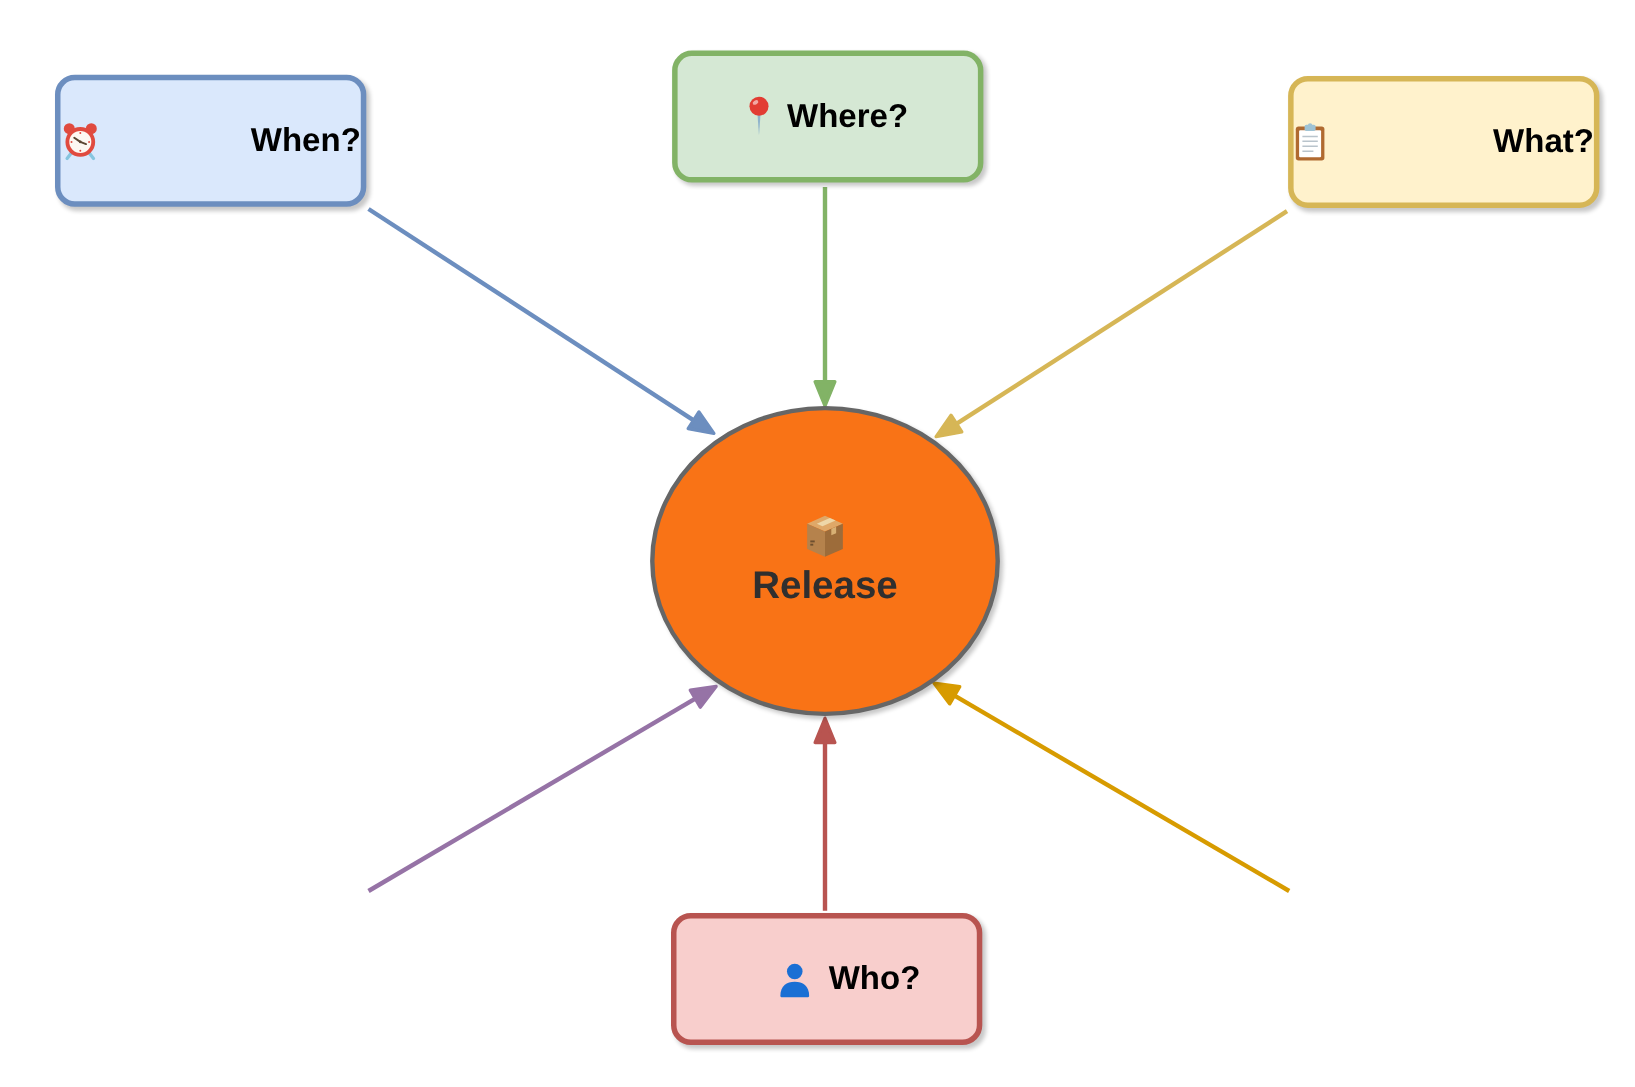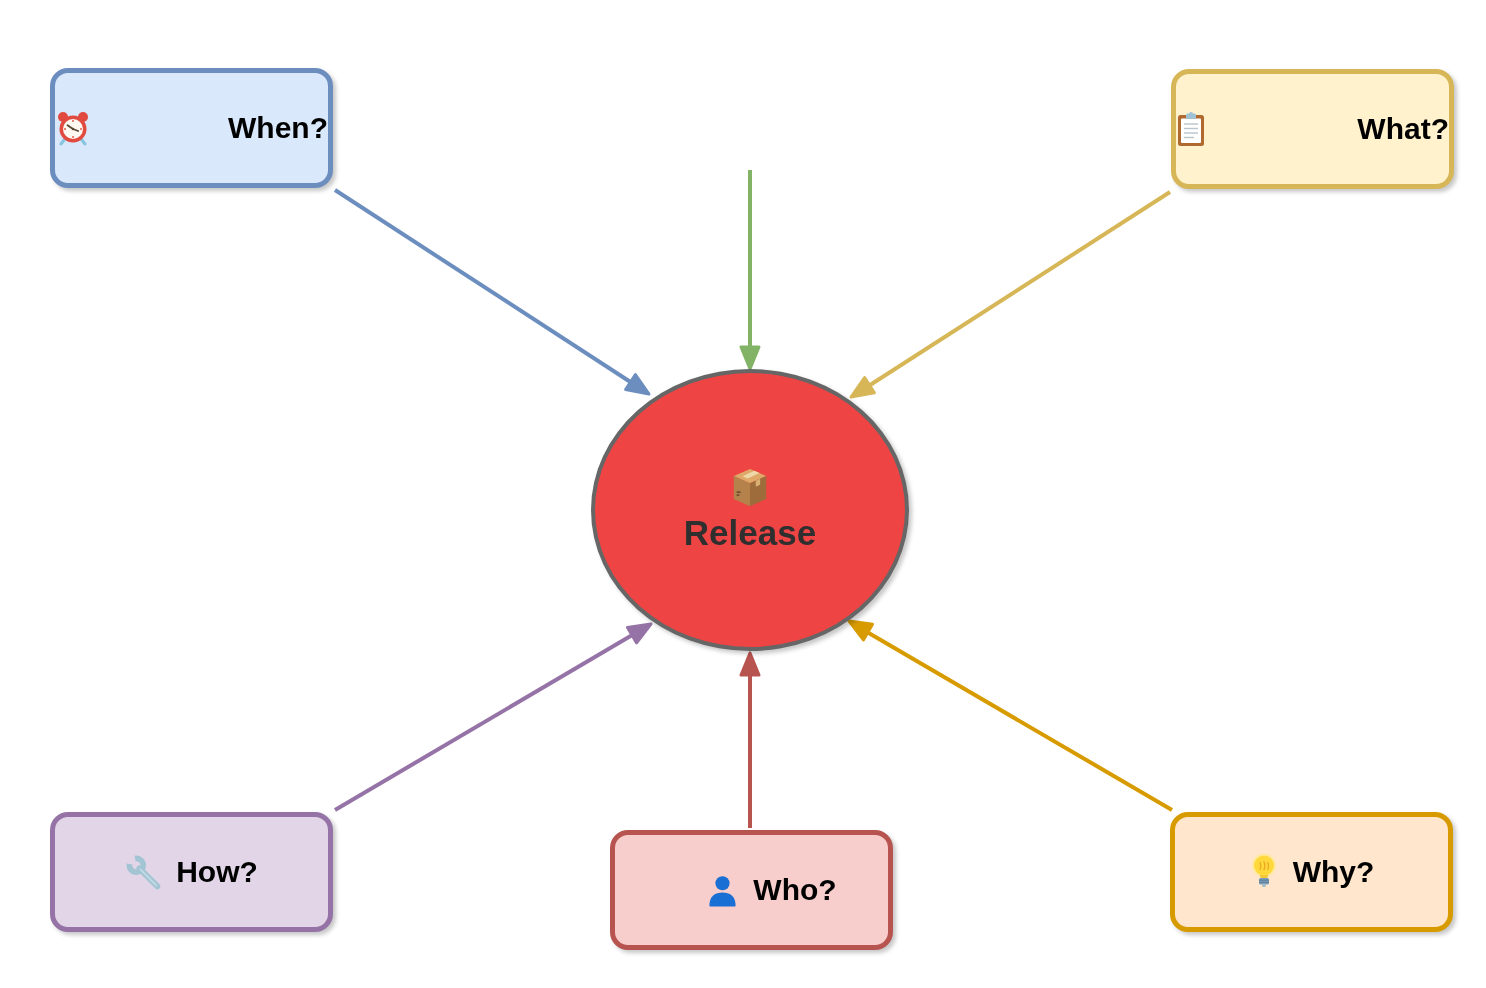--- a/index.html
+++ b/index.html
@@ -104,69 +104,56 @@
       <circle cx="18" cy="11" r="0.9" fill="#e04a3f"></circle>
       <circle cx="26" cy="19" r="0.9" fill="#e04a3f"></circle>
       <circle cx="18" cy="27" r="0.9" fill="#e04a3f"></circle>
       <circle cx="10" cy="19" r="0.9" fill="#e04a3f"></circle>
       <path d="M18 19 L12.5 15.2 M18 19 L23.2 21" stroke="#5a4632" stroke-width="1.8" stroke-linecap="round" fill="none"></path>
       <circle cx="18" cy="19" r="1.2" fill="#5a4632"></circle>
     </svg>
     <span class="label" style="color: rgb(0, 0, 0);">When?</span>
   </div>
 
+  <div class="node node-where" style="background-color: rgb(213, 232, 212); border-color: rgb(130, 179, 102);">
+    <svg width="22" height="38" viewBox="0 0 20 36">
+      <polygon points="8.6,15 11.4,15 10,34" fill="#8fb4cc"></polygon>
+      <circle cx="10" cy="9" r="8.2" fill="#e23c33"></circle>
+      <ellipse cx="7" cy="5.8" rx="2.6" ry="1.7" fill="#ffffff" opacity="0.55" transform="rotate(-30 7 5.8)"></ellipse>
+    </svg>
+    <span class="label" style="color: rgb(0, 0, 0);">Where?</span>
+  </div>
 
   <div class="node node-what" style="background-color: rgb(255, 242, 204); border-color: rgb(214, 182, 86);">
     <svg width="30" height="36" viewBox="0 0 30 36">
       <rect x="2" y="4" width="26" height="31" rx="2.5" fill="#b06a30"></rect>
       <rect x="5" y="7.5" width="20" height="24.5" rx="1" fill="#ffffff"></rect>
       <circle cx="15" cy="3" r="2" fill="#9fc3d4"></circle>
       <rect x="10" y="2.5" width="10" height="5.5" rx="1.5" fill="#9fc3d4"></rect>
       <g stroke="#b9c4cc" stroke-width="1.4">
         <line x1="8" y1="13" x2="22" y2="13"></line>
         <line x1="8" y1="17.5" x2="22" y2="17.5"></line>
         <line x1="8" y1="22" x2="22" y2="22"></line>
         <line x1="8" y1="26.5" x2="18" y2="26.5"></line>
       </g>
     </svg>
     <span class="label" style="color: rgb(0, 0, 0);">What?</span>
   </div>
 
-  <div class="node node-how" style="background-color: rgb(225, 213, 231); border-color: rgb(150, 115, 166);">
-    <svg width="37" height="37" viewBox="0 0 36 36">
-      <path d="M 9.35 1.64 A 9.5 9.5 0 1 1 1.64 9.35 L 7.06 10.31 A 4 4 0 1 0 10.31 7.06 Z" fill="#a2c4d3"></path>
-      <line x1="14" y1="14" x2="31.5" y2="31.5" stroke="#a2c4d3" stroke-width="5.6" stroke-linecap="round"></line>
-      <line x1="15" y1="15" x2="30.5" y2="30.5" stroke="#c3dce6" stroke-width="1.6" stroke-linecap="round"></line>
-    </svg>
-    <span class="label" style="color: rgb(0, 0, 0);">How?</span>
-  </div>
 
   <div class="node node-who" style="background-color: rgb(248, 206, 204); border-color: rgb(184, 84, 80); padding-left: 40px;">
     <svg width="33" height="35" viewBox="0 0 34 36">
       <circle cx="17" cy="10.5" r="7.3" fill="#1a6fd4"></circle>
       <path d="M3.5 33.5 C3.5 23.5 9.5 20 17 20 C24.5 20 30.5 23.5 30.5 33.5 Q30.5 34.5 29.5 34.5 L4.5 34.5 Q3.5 34.5 3.5 33.5 Z" fill="#1a6fd4"></path>
     </svg>
     <span class="label" style="color: rgb(0, 0, 0);">Who?</span>
   </div>
 
-  <div class="node node-why" style="background-color: rgb(255, 230, 204); border-color: rgb(215, 155, 0);">
-    <svg width="30" height="38" viewBox="0 0 30 38">
-      <circle cx="15" cy="12.5" r="12" fill="#ffe97d" opacity="0.55"></circle>
-      <circle cx="15" cy="12.5" r="10" fill="#ffd93b"></circle>
-      <path d="M11.2 9.5 q1.6 3.8 0 7 M15 8.8 q1.8 4.2 0 8 M18.8 9.5 q1.6 3.8 0 7" stroke="#eaa826" stroke-width="1.3" fill="none" stroke-linecap="round"></path>
-      <path d="M10.8 22 h8.4 l-0.9 3 h-6.6 z" fill="#f2c93c"></path>
-      <rect x="10" y="25" width="10" height="6.5" rx="1.5" fill="#7c9fb8"></rect>
-      <line x1="10" y1="27.2" x2="20" y2="27.2" stroke="#5d819c" stroke-width="1.2"></line>
-      <line x1="10" y1="29.4" x2="20" y2="29.4" stroke="#5d819c" stroke-width="1.2"></line>
-      <path d="M12.8 31.5 h4.4 l-0.9 2.6 h-2.6 z" fill="#9fb8c9"></path>
-    </svg>
-    <span class="label" style="color: rgb(0, 0, 0);">Why?</span>
-  </div>
 
-  <div class="center-node" style="background-color: #ef4444; border-color: rgb(102, 102, 102);">
+  <div class="center-node" style="background-color: #f97316; border-color: rgb(102, 102, 102);">
     <svg width="46" height="42" viewBox="0 0 48 44">
       <polygon points="24,2 41,9.5 24,17 7,9.5" fill="#dfa868"></polygon>
       <polygon points="20.8,3.4 26.8,3.4 44,11 38,13 24,17" fill="#dfa868" opacity="0"></polygon>
       <polygon points="28.6,4 34,6.4 21.6,12 16.2,9.6" fill="#eed7a8"></polygon>
       <polygon points="7,9.5 24,17 24,41 7,33.5" fill="#b5824c"></polygon>
       <polygon points="41,9.5 24,17 24,41 41,33.5" fill="#9d6c3a"></polygon>
       <polygon points="30,14.4 34.6,12.4 34.6,18.6 30,20.6" fill="#d8b074"></polygon>
       <rect x="10" y="25.5" width="4.2" height="1.8" fill="#6d4f2f"></rect>
       <rect x="10" y="28.6" width="2.8" height="1.8" fill="#6d4f2f"></rect>
     </svg>

